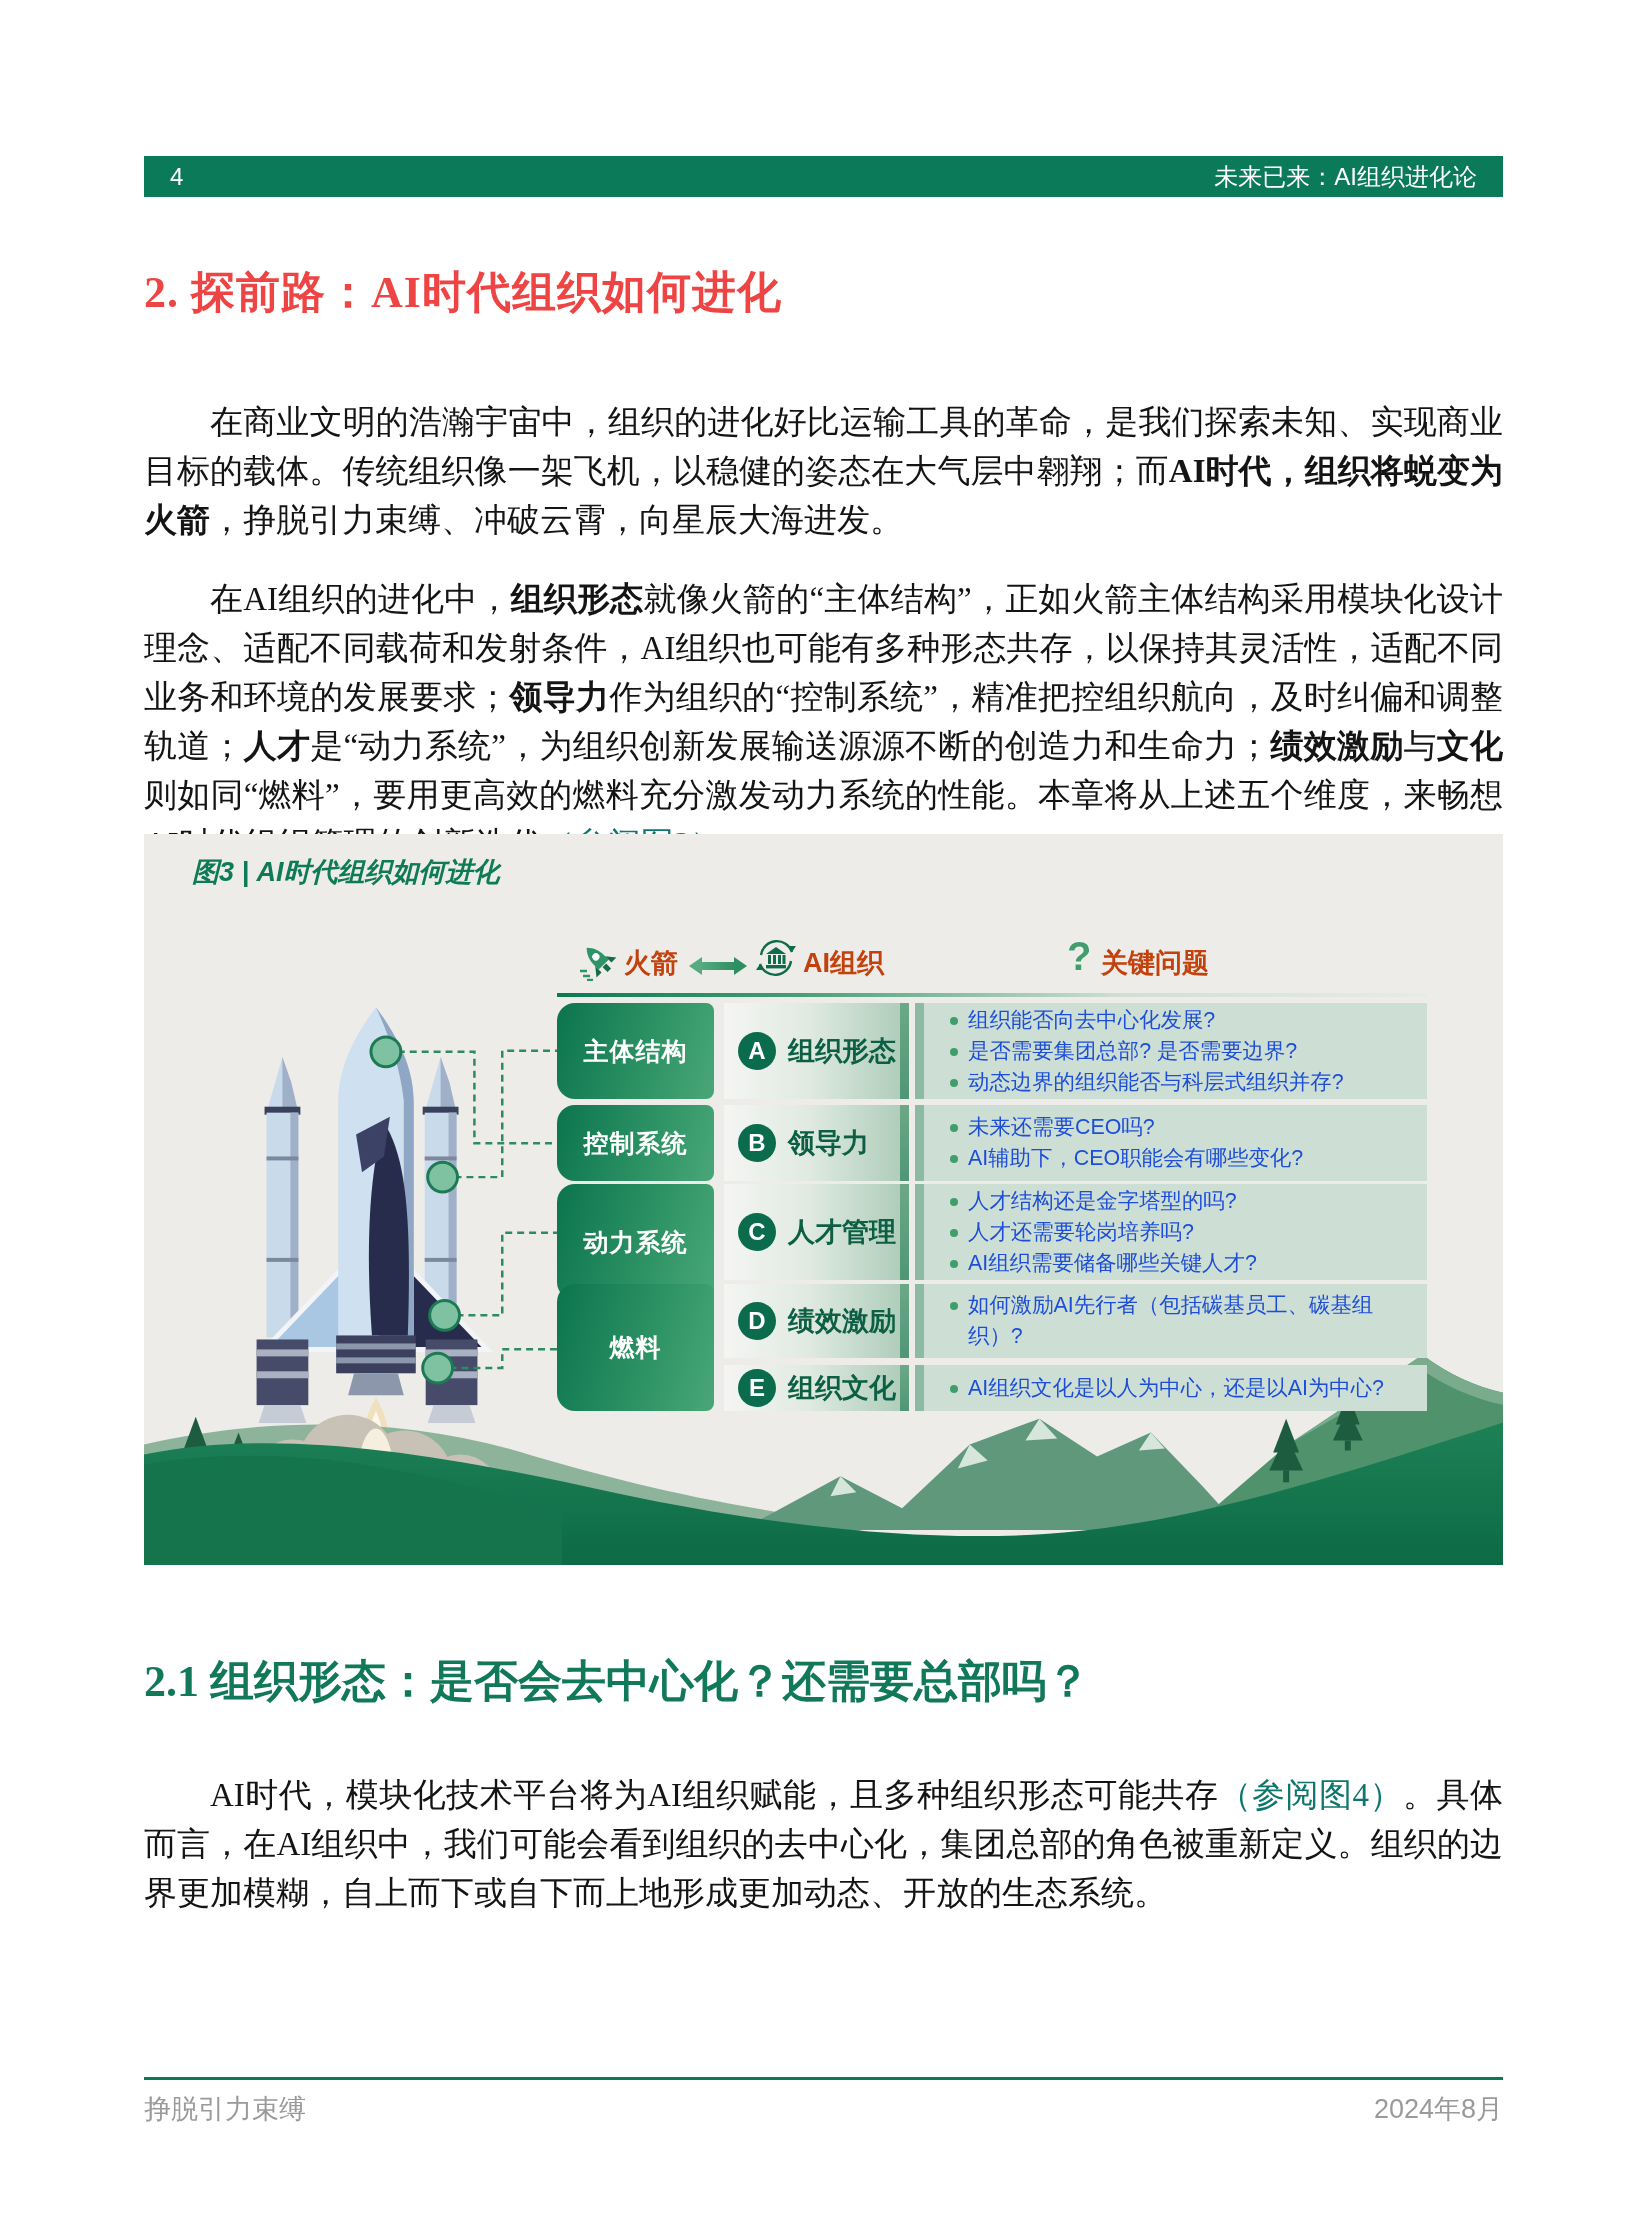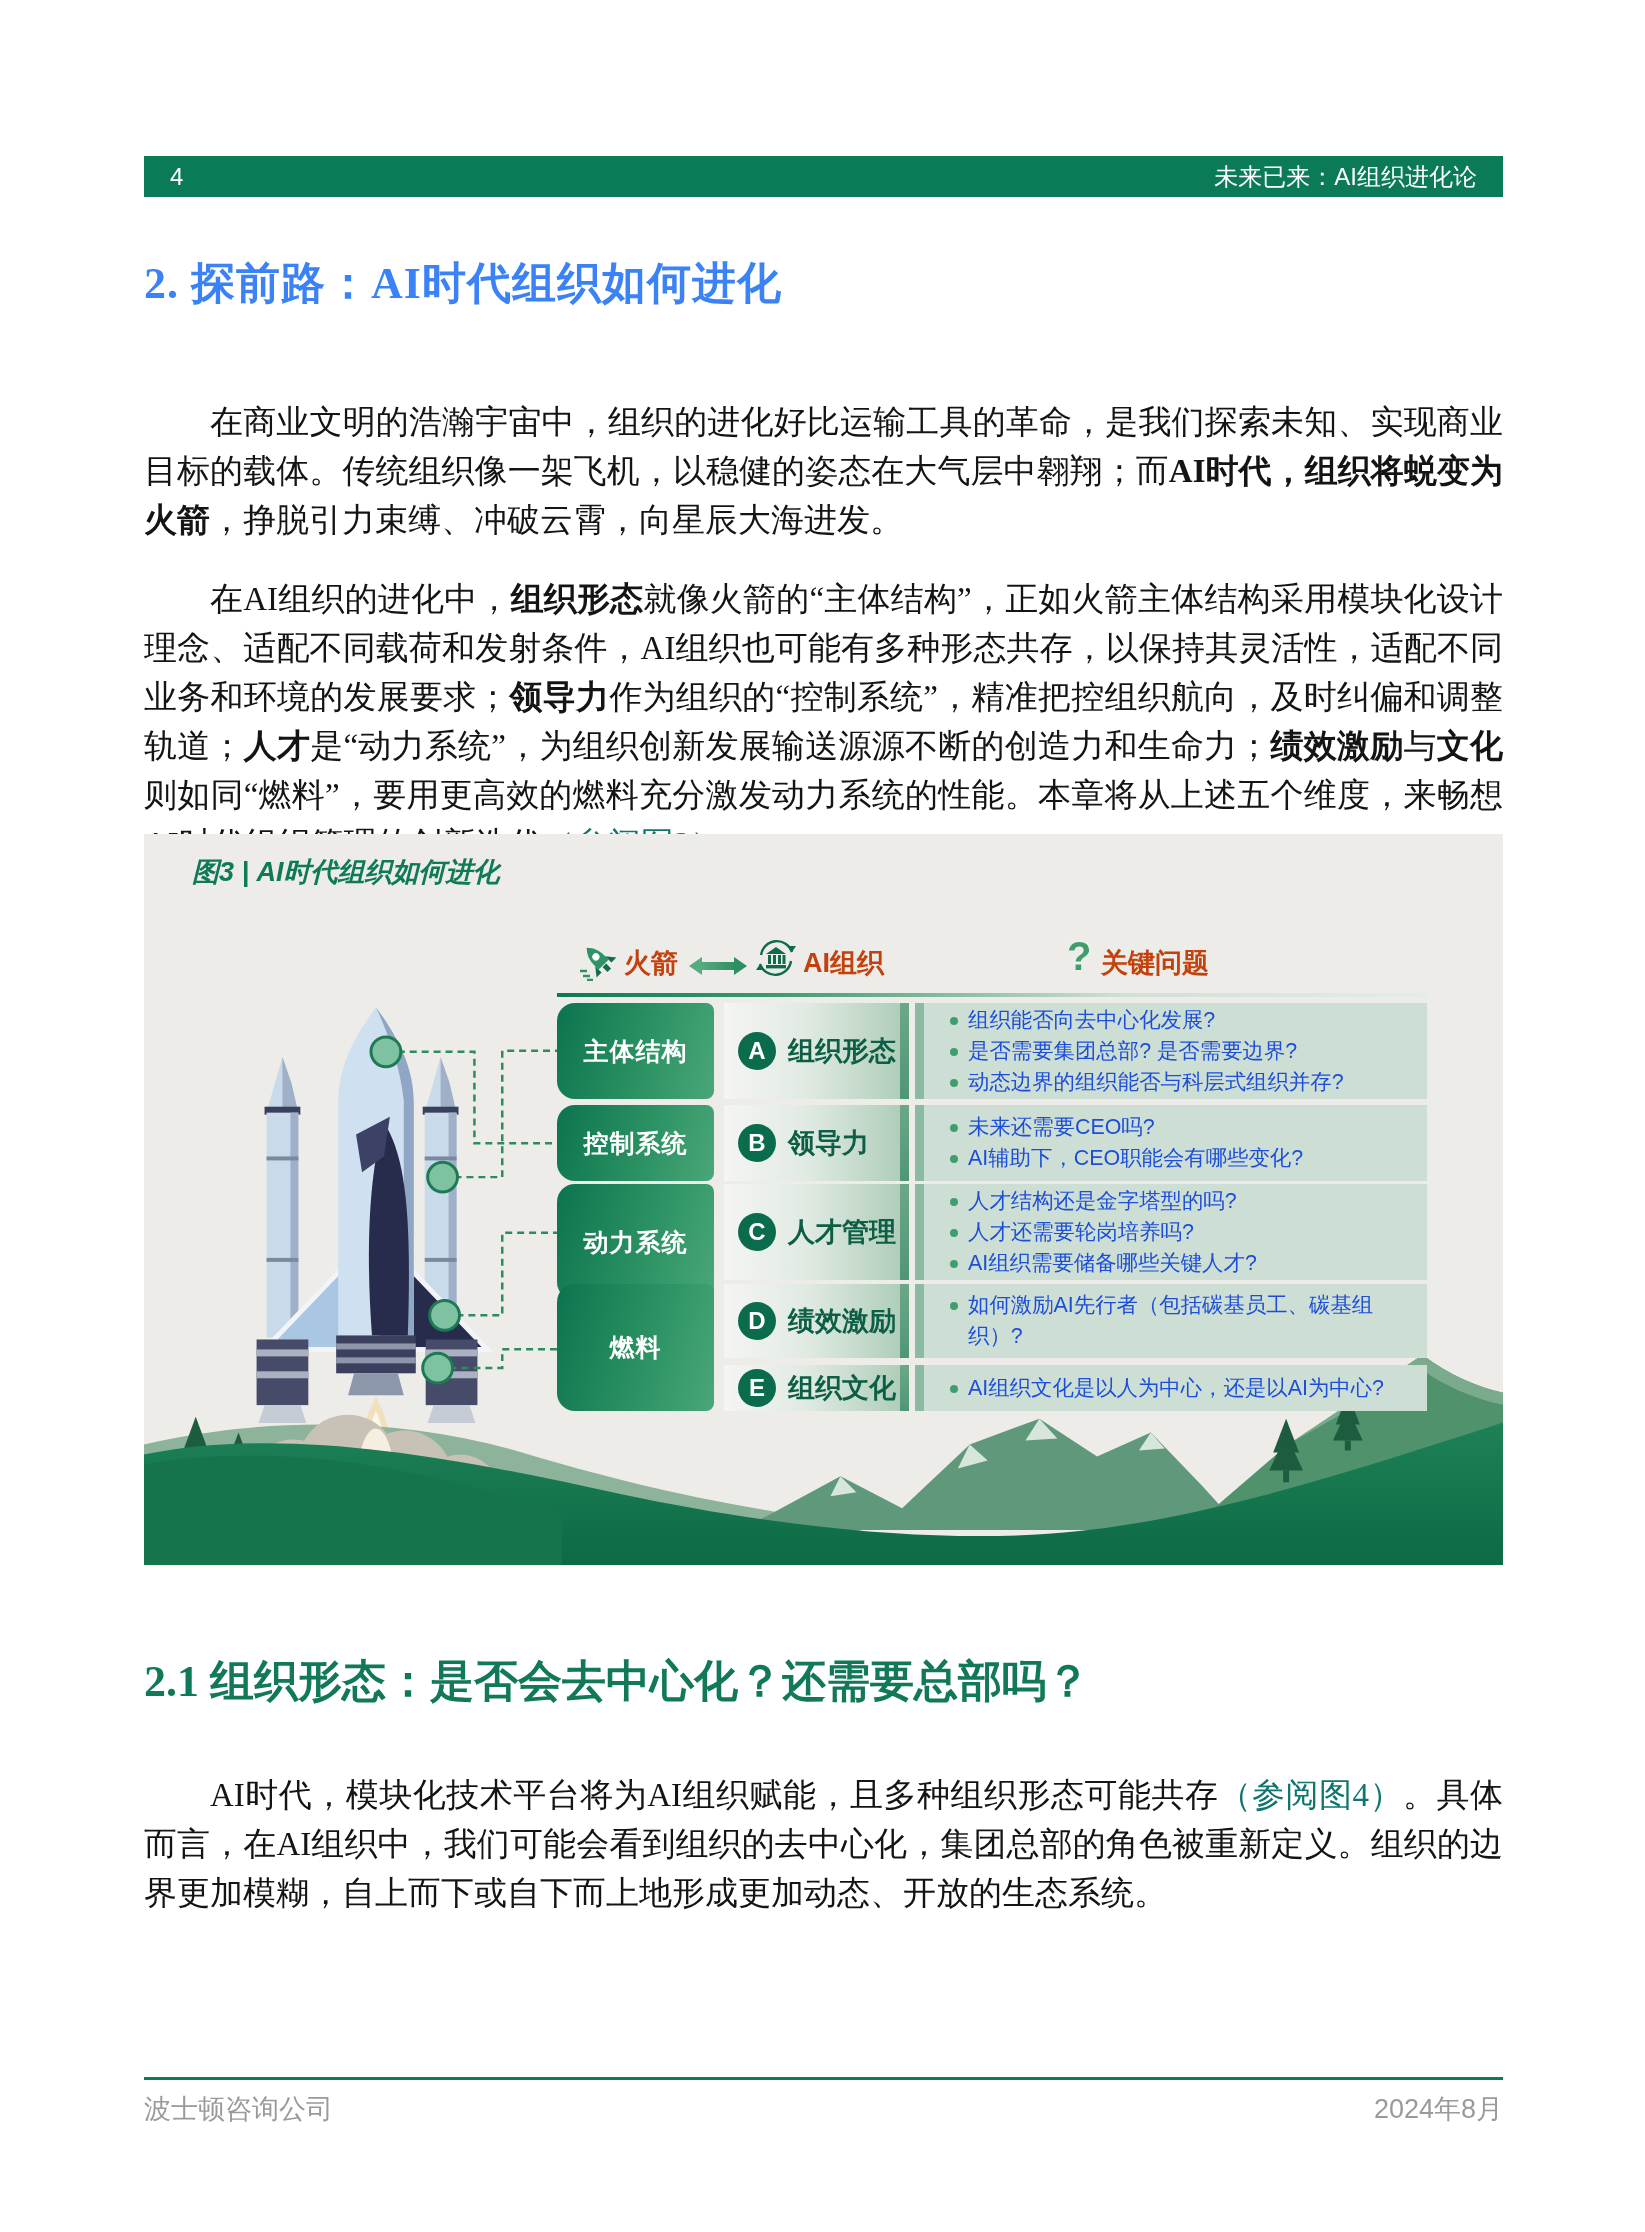--- a/index.html
+++ b/index.html
@@ -5,21 +5,21 @@
   html,body{margin:0;padding:0;background:#ffffff;}
   .page{position:relative;width:1646px;height:2233px;background:#ffffff;overflow:hidden;
         font-family:"Liberation Serif","DejaVu Serif",serif;color:#1a1a1a;}
 
   
   .header-bar{position:absolute;left:144px;top:156px;width:1359px;height:41px;background:#0a7a58;
               display:flex;justify-content:space-between;align-items:center;box-sizing:border-box;
               padding:0 26px;color:#ffffff;font-family:"Liberation Sans","DejaVu Sans",sans-serif;font-size:24px;}
 
   
-  .h-sec{position:absolute;left:144px;top:254px;font-size:44px;font-weight:bold;color:#3b82f6;letter-spacing:1px;}
+  .h-sec{position:absolute;left:144px;top:263px;font-size:44px;font-weight:bold;color:#ef4444;letter-spacing:1px;}
   .h-sub{position:absolute;left:144px;top:1652px;font-size:44px;font-weight:bold;color:#11795a;}
   .para{position:absolute;left:144px;width:1359px;font-size:33px;line-height:49px;text-align:justify;
         text-indent:2em;color:#141414;}
   .p1{top:365px;} .p2{top:542px;} .p3{top:1738px;}
   .b{font-weight:bold;}
   .ref-link{color:#0f766e;}
 
   
   .figure{position:absolute;left:144px;top:834px;width:1359px;height:731px;background:#edece8;overflow:hidden;
           font-family:"Liberation Sans","DejaVu Sans",sans-serif;}
@@ -296,18 +296,18 @@
       </ul>
     </div>
   </div>
 
   <div class="h-sub">2.1 组织形态：是否会去中心化？还需要总部吗？</div>
 
   <p class="para p3"><span>AI时代，模块化技术平台将为AI组织赋能，且多种组织形态可能共存</span><span class="ref-link">（参阅图4）</span><span>。具体而言，在AI组织中，我们可能会看到组织的去中心化，集团总部的角色被重新定义。组织的边界更加模糊，自上而下或自下而上地形成更加动态、开放的生态系统。</span></p>
 
   <div class="footer-rule"></div>
   <div class="footer-row">
-    <span>波士顿咨询公司</span>
+    <span>挣脱引力束缚</span>
     <span>2024年8月</span>
   </div>
 
 </div>
 
 
 </body></html>

